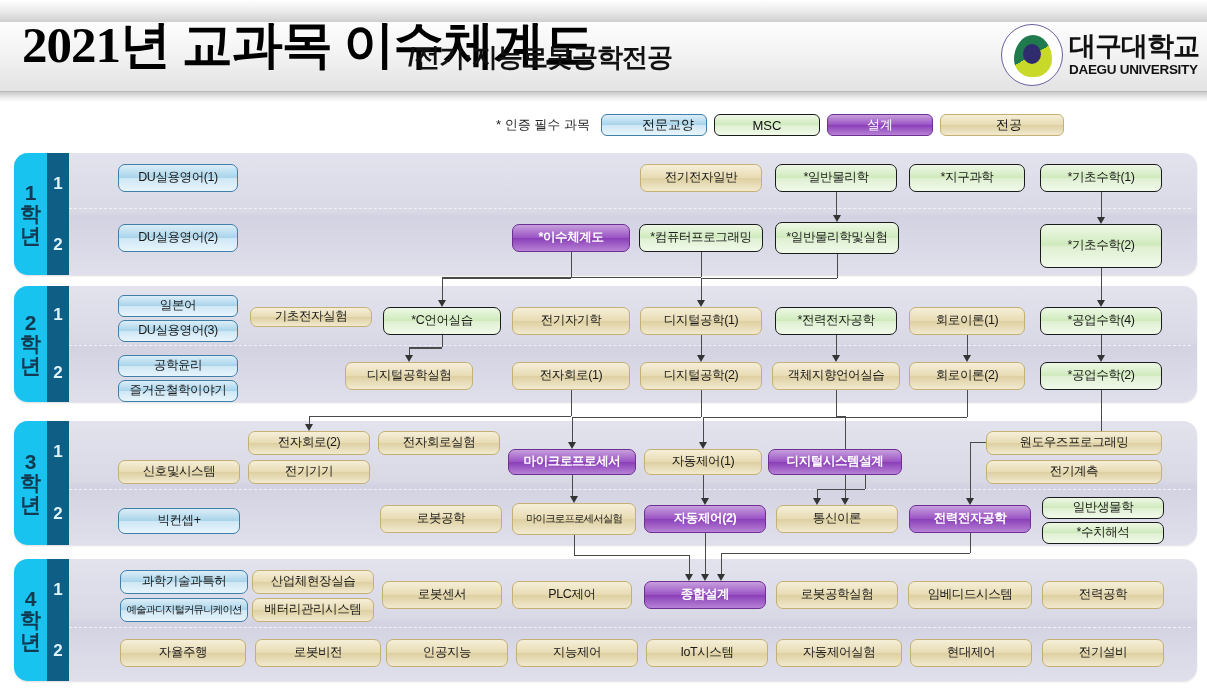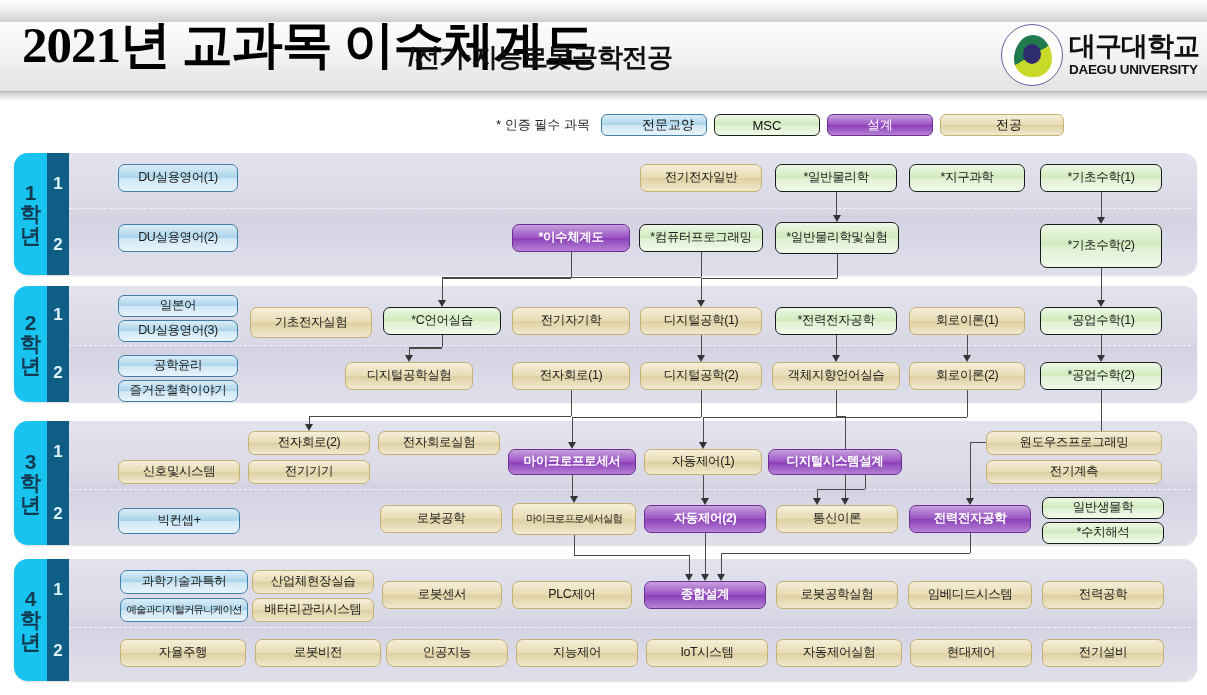--- a/index.html
+++ b/index.html
@@ -271,40 +271,40 @@
       </div>
       <div class="node sw-msc" style="left: 1040px; top: 224px; width: 122px; height: 44px;">
         <span>*기초수학(2)</span>
       </div>
       <div class="node sw-blue" style="left: 118px; top: 295px; width: 120px; height: 22px; border-radius: 6px;">
         <span>일본어</span>
       </div>
       <div class="node sw-blue" style="left: 118px; top: 320px; width: 120px; height: 22px;">
         <span>DU실용영어(3)</span>
       </div>
-      <div class="node sw-major" style="left: 250px; top: 307px; width: 122px; height: 31px; text-align: right;">
+      <div class="node sw-major" style="left: 250px; top: 307px; width: 122px; height: 20px; text-align: right;">
         <span>기초전자실험</span>
       </div>
       <div class="node sw-msc" style="left: 383px; top: 307px; width: 118px; height: 28px;">
         <span>*C언어실습</span>
       </div>
       <div class="node sw-major" style="left: 512px; top: 307px; width: 118px; height: 28px;">
         <span>전기자기학</span>
       </div>
       <div class="node sw-major" style="left: 640px; top: 307px; width: 122px; height: 28px;">
         <span>디지털공학(1)</span>
       </div>
       <div class="node sw-msc" style="left: 775px; top: 307px; width: 122px; height: 28px;">
         <span>*전력전자공학</span>
       </div>
       <div class="node sw-major" style="left: 909px; top: 307px; width: 116px; height: 28px;">
         <span>회로이론(1)</span>
       </div>
       <div class="node sw-msc" style="left: 1040px; top: 307px; width: 122px; height: 28px;">
-        <span>*공업수학(1)</span>
+        <span>*공업수학(4)</span>
       </div>
       <div class="node sw-blue" style="left: 118px; top: 355px; width: 120px; height: 22px;">
         <span>공학윤리</span>
       </div>
       <div class="node sw-blue" style="left: 118px; top: 380px; width: 120px; height: 22px;">
         <span>즐거운철학이야기</span>
       </div>
       <div class="node sw-major" style="left: 345px; top: 362px; width: 128px; height: 28px;">
         <span>디지털공학실험</span>
       </div>
@@ -405,21 +405,21 @@
       </div>
       <div class="node sw-major" style="left: 1042px; top: 581px; width: 122px; height: 28px;">
         <span>전력공학</span>
       </div>
       <div class="node sw-major" style="left: 120px; top: 639px; width: 126px; height: 28px;">
         <span>자율주행</span>
       </div>
       <div class="node sw-major" style="left: 255px; top: 639px; width: 126px; height: 28px;">
         <span>로봇비전</span>
       </div>
-      <div class="node sw-major" style="left: 386px; top: 639px; width: 122px; height: 28px; border-radius: 9px;">
+      <div class="node sw-major" style="left: 386px; top: 639px; width: 122px; height: 28px;">
         <span>인공지능</span>
       </div>
       <div class="node sw-major" style="left: 516px; top: 639px; width: 122px; height: 28px;">
         <span>지능제어</span>
       </div>
       <div class="node sw-major" style="left: 646px; top: 639px; width: 122px; height: 28px;">
         <span>IoT시스템</span>
       </div>
       <div class="node sw-major" style="left: 776px; top: 639px; width: 126px; height: 28px;">
         <span>자동제어실험</span>

